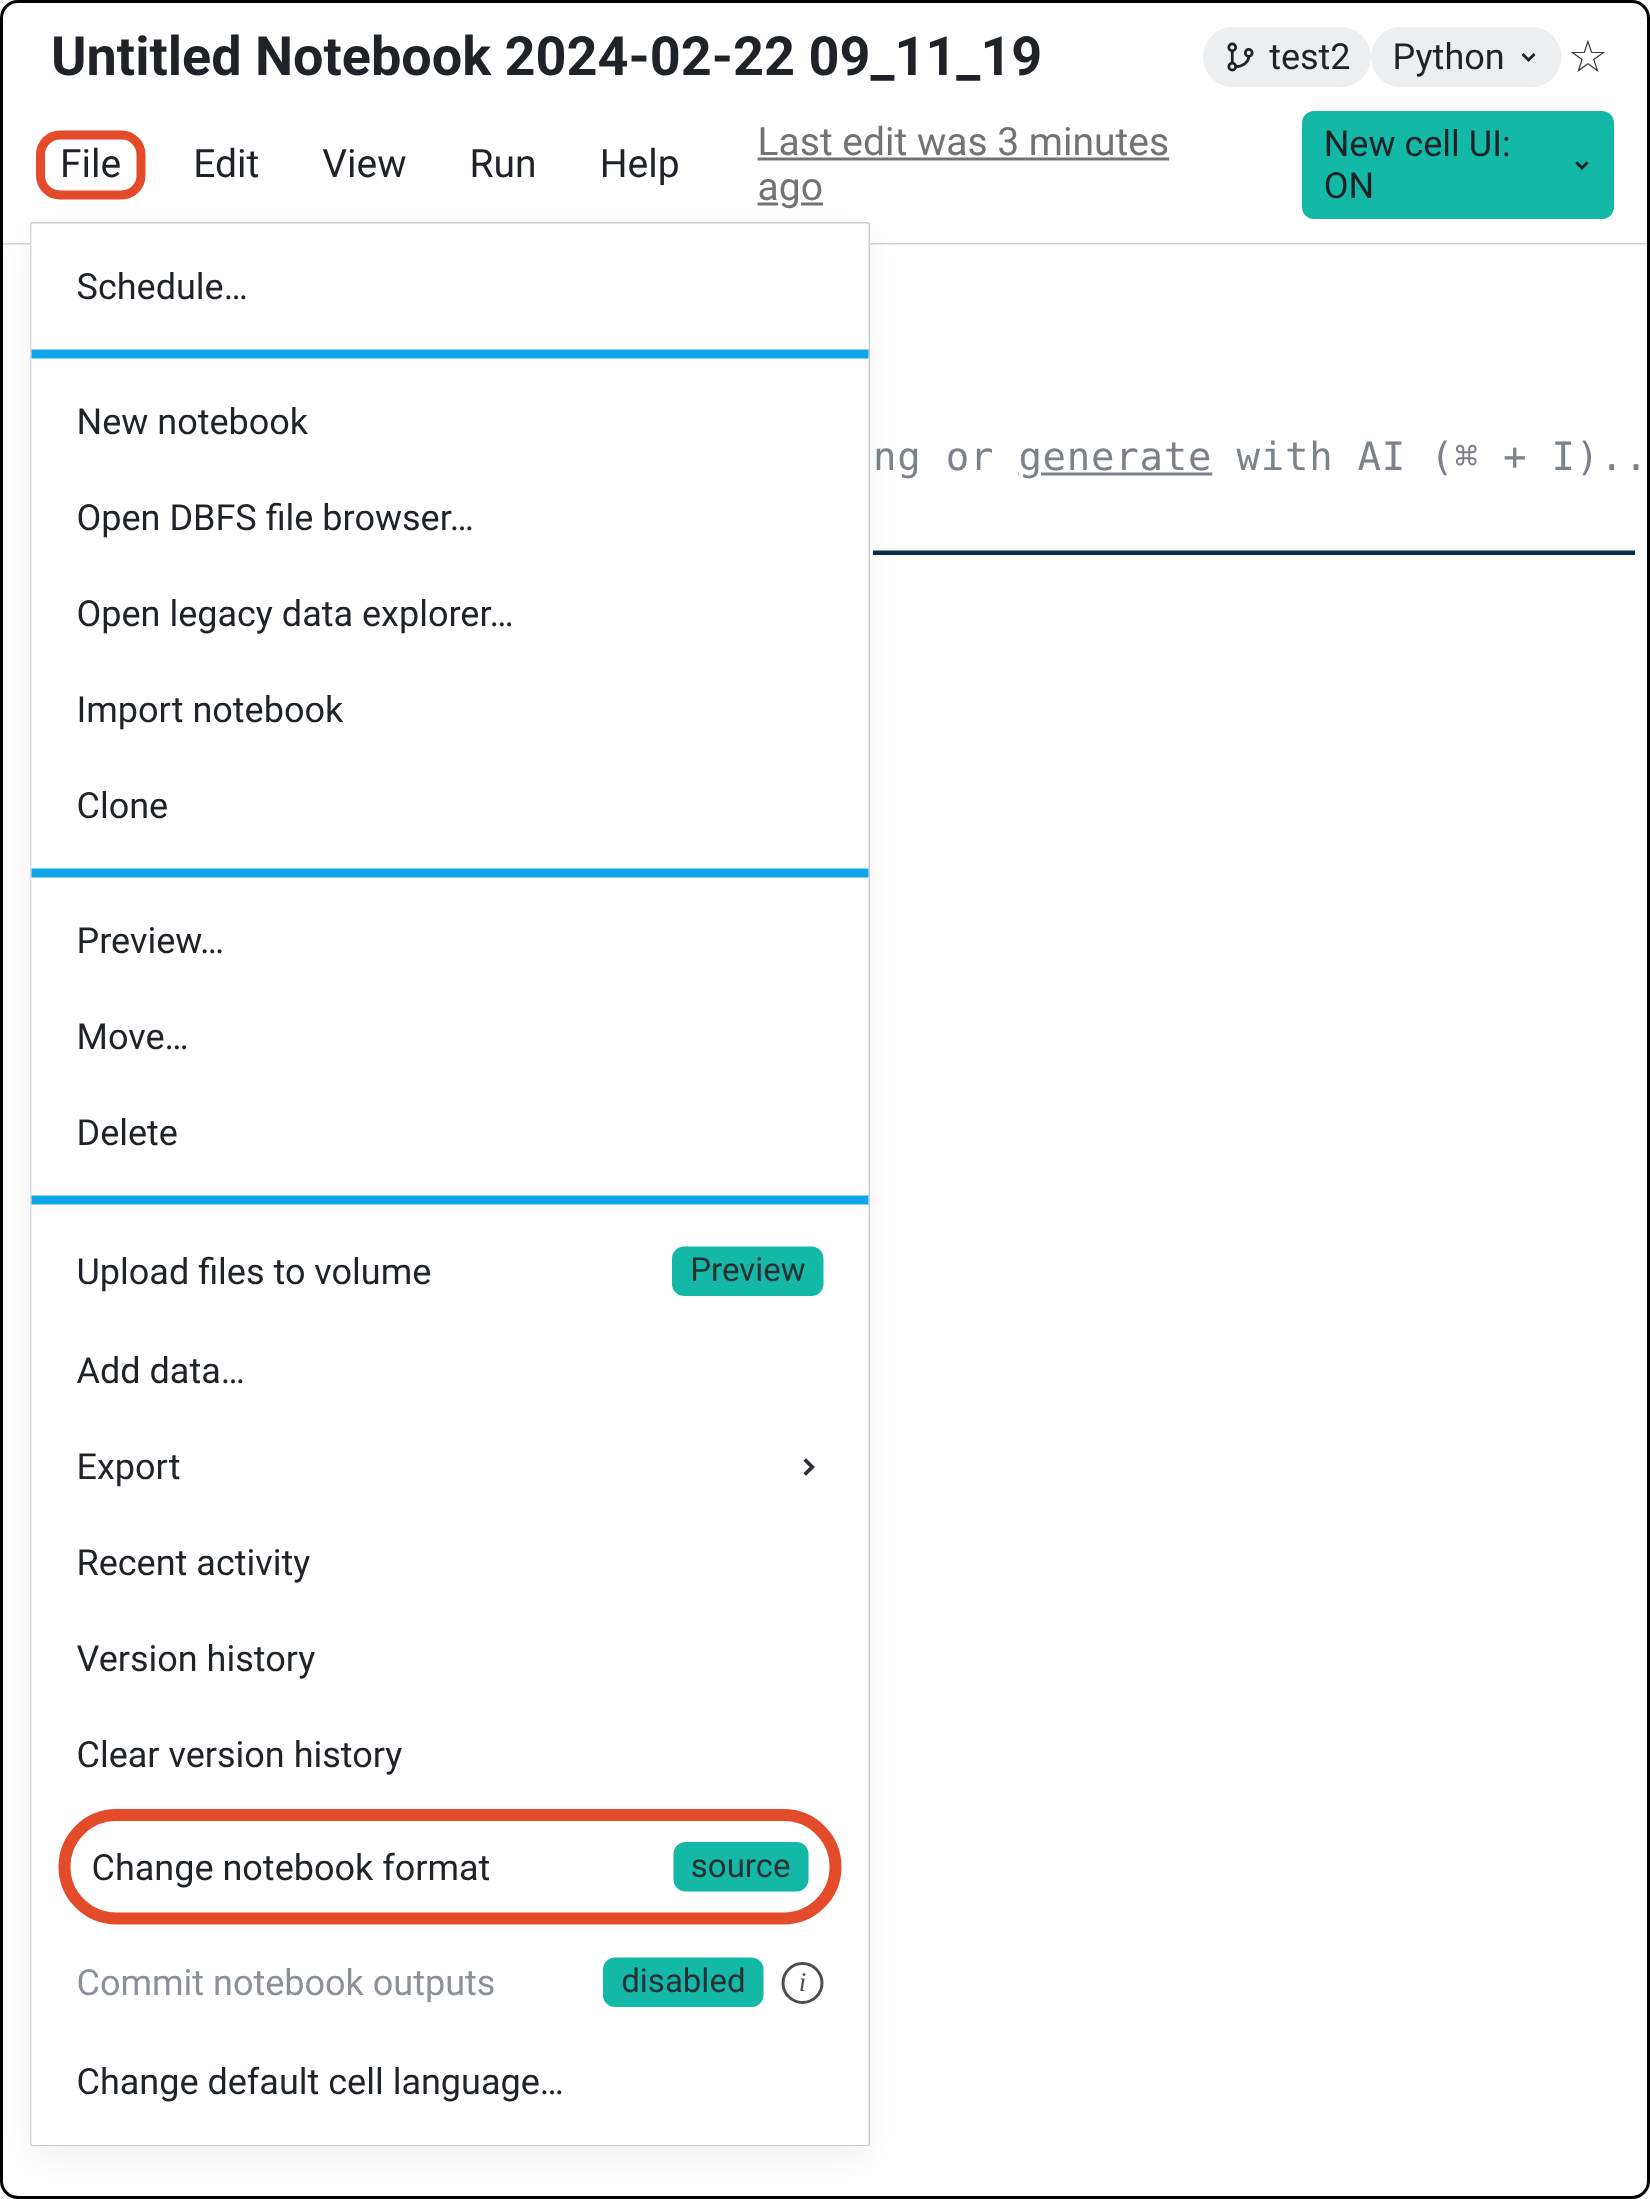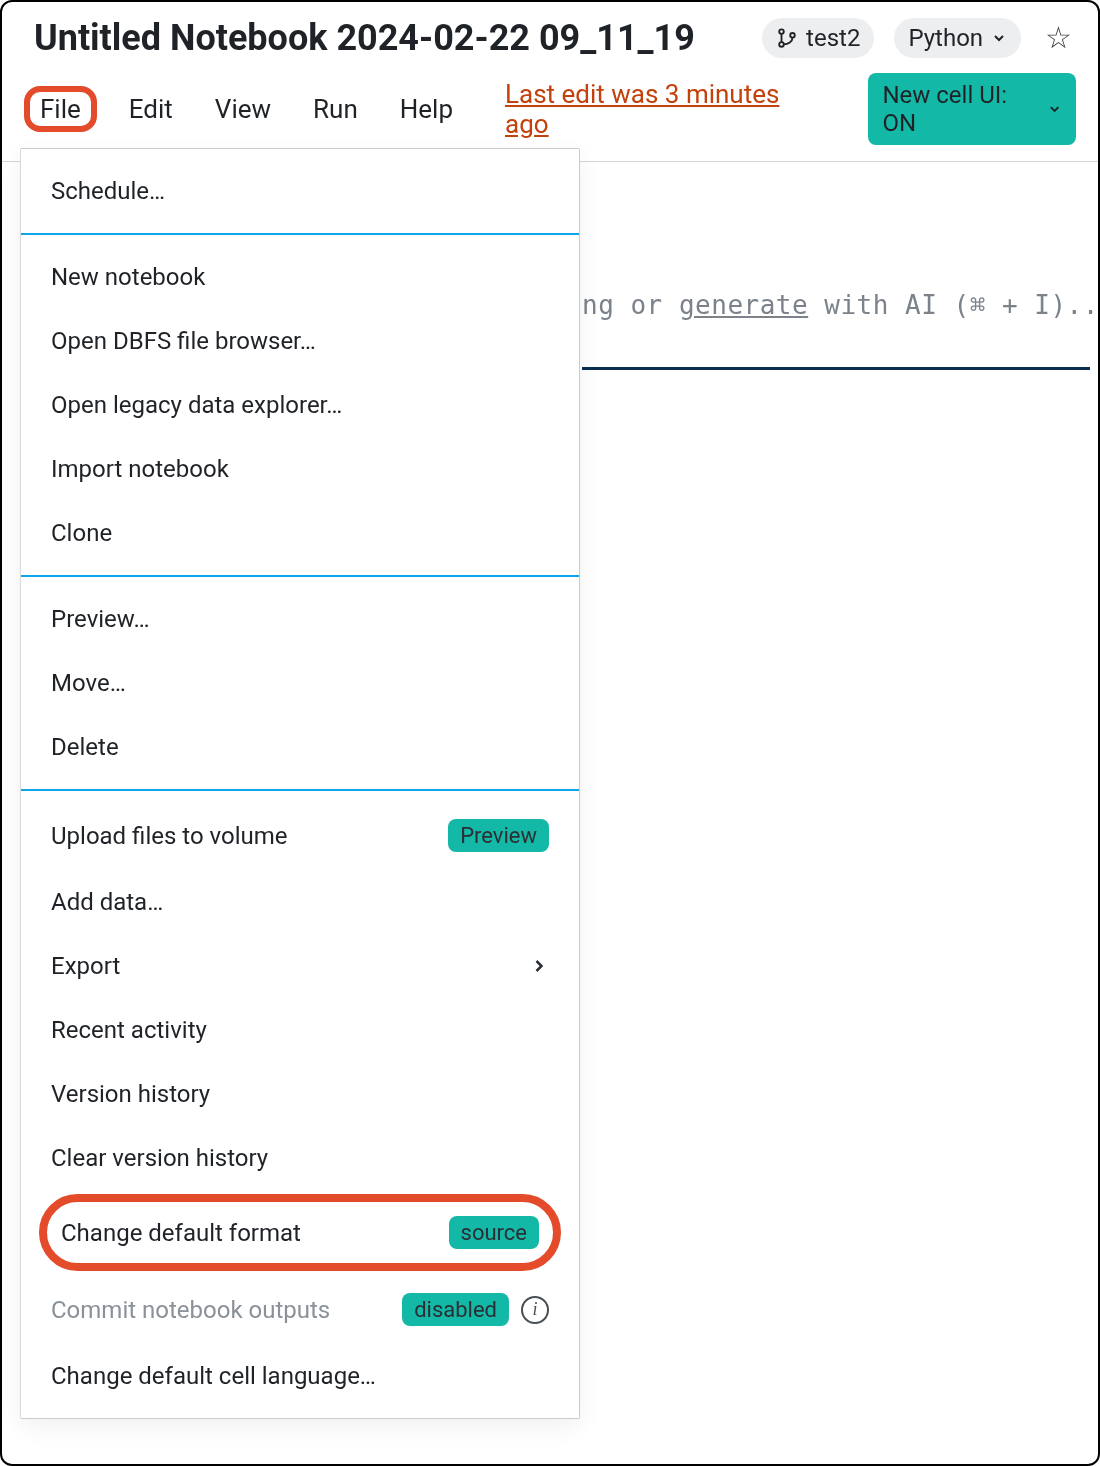--- a/index.html
+++ b/index.html
@@ -12,21 +12,21 @@
     position: relative;
     overflow: hidden;
     border: 2px solid #000;
     border-radius: 12px;
   }
   
   .header {
     padding: 14px 22px 4px 32px;
     display: flex;
     align-items: center;
-    gap: 20px;
+    gap: 0;
   }
   .title {
     font-size: 36px;
     font-weight: 700;
     flex: 1;
     white-space: nowrap;
     overflow: hidden;
   }
   .pill {
     background: #eceef0;
@@ -54,21 +54,21 @@
     border-bottom: 1px solid #d0d4d9;
   }
   .menu-item { padding: 4px 10px; cursor: default; }
   .file-highlight {
     border: 6px solid #e34b2a;
     border-radius: 16px;
     padding: 2px 10px;
   }
   .last-edit {
     text-decoration: underline;
-    color: #c2410c;
+    color: #737373;
     margin-left: 10px;
   }
   .spacer { flex: 1; }
   .newcell-pill {
     background: #14b8a6;
     border-radius: 8px;
     padding: 8px 14px;
     font-size: 24px;
     display: inline-flex;
     align-items: center;
@@ -81,21 +81,21 @@
     left: 18px;
     width: 560px;
     background: #fff;
     border: 1px solid #c8ccd0;
     border-left: 1px solid #d7dadd;
     border-radius: 2px;
     box-shadow: 0 8px 24px rgba(0,0,0,0.06);
     font-size: 24px;
   }
   .dropdown .group { padding: 10px 0; }
-  .dropdown .sep { border-top: 2px solid #0ea5e9; }
+  .dropdown .sep { border-top: 6px solid #0ea5e9; }
   .dd-item {
     display: flex;
     align-items: center;
     padding: 18px 30px;
     gap: 12px;
     cursor: default;
   }
   .dd-item .label { flex: 1; }
   .dd-item.disabled { color: #8a9199; }
   .badge {
@@ -240,21 +240,21 @@
       </div>
     <div class="dd-item">
         <span class="label">Version history</span>
       </div>
     <div class="dd-item">
         <span class="label">Clear version history</span>
       </div>
 
     <div class="big-highlight">
       <div class="dd-item">
-        <span class="label">Change default format</span>
+        <span class="label">Change notebook format</span>
         <span class="badge">source</span>
       </div>
     </div>
 
     <div class="dd-item disabled">
       <span class="label">Commit notebook outputs</span>
       <span class="badge">disabled</span>
       <span class="info-icon">i</span>
     </div>
     <div class="dd-item">

